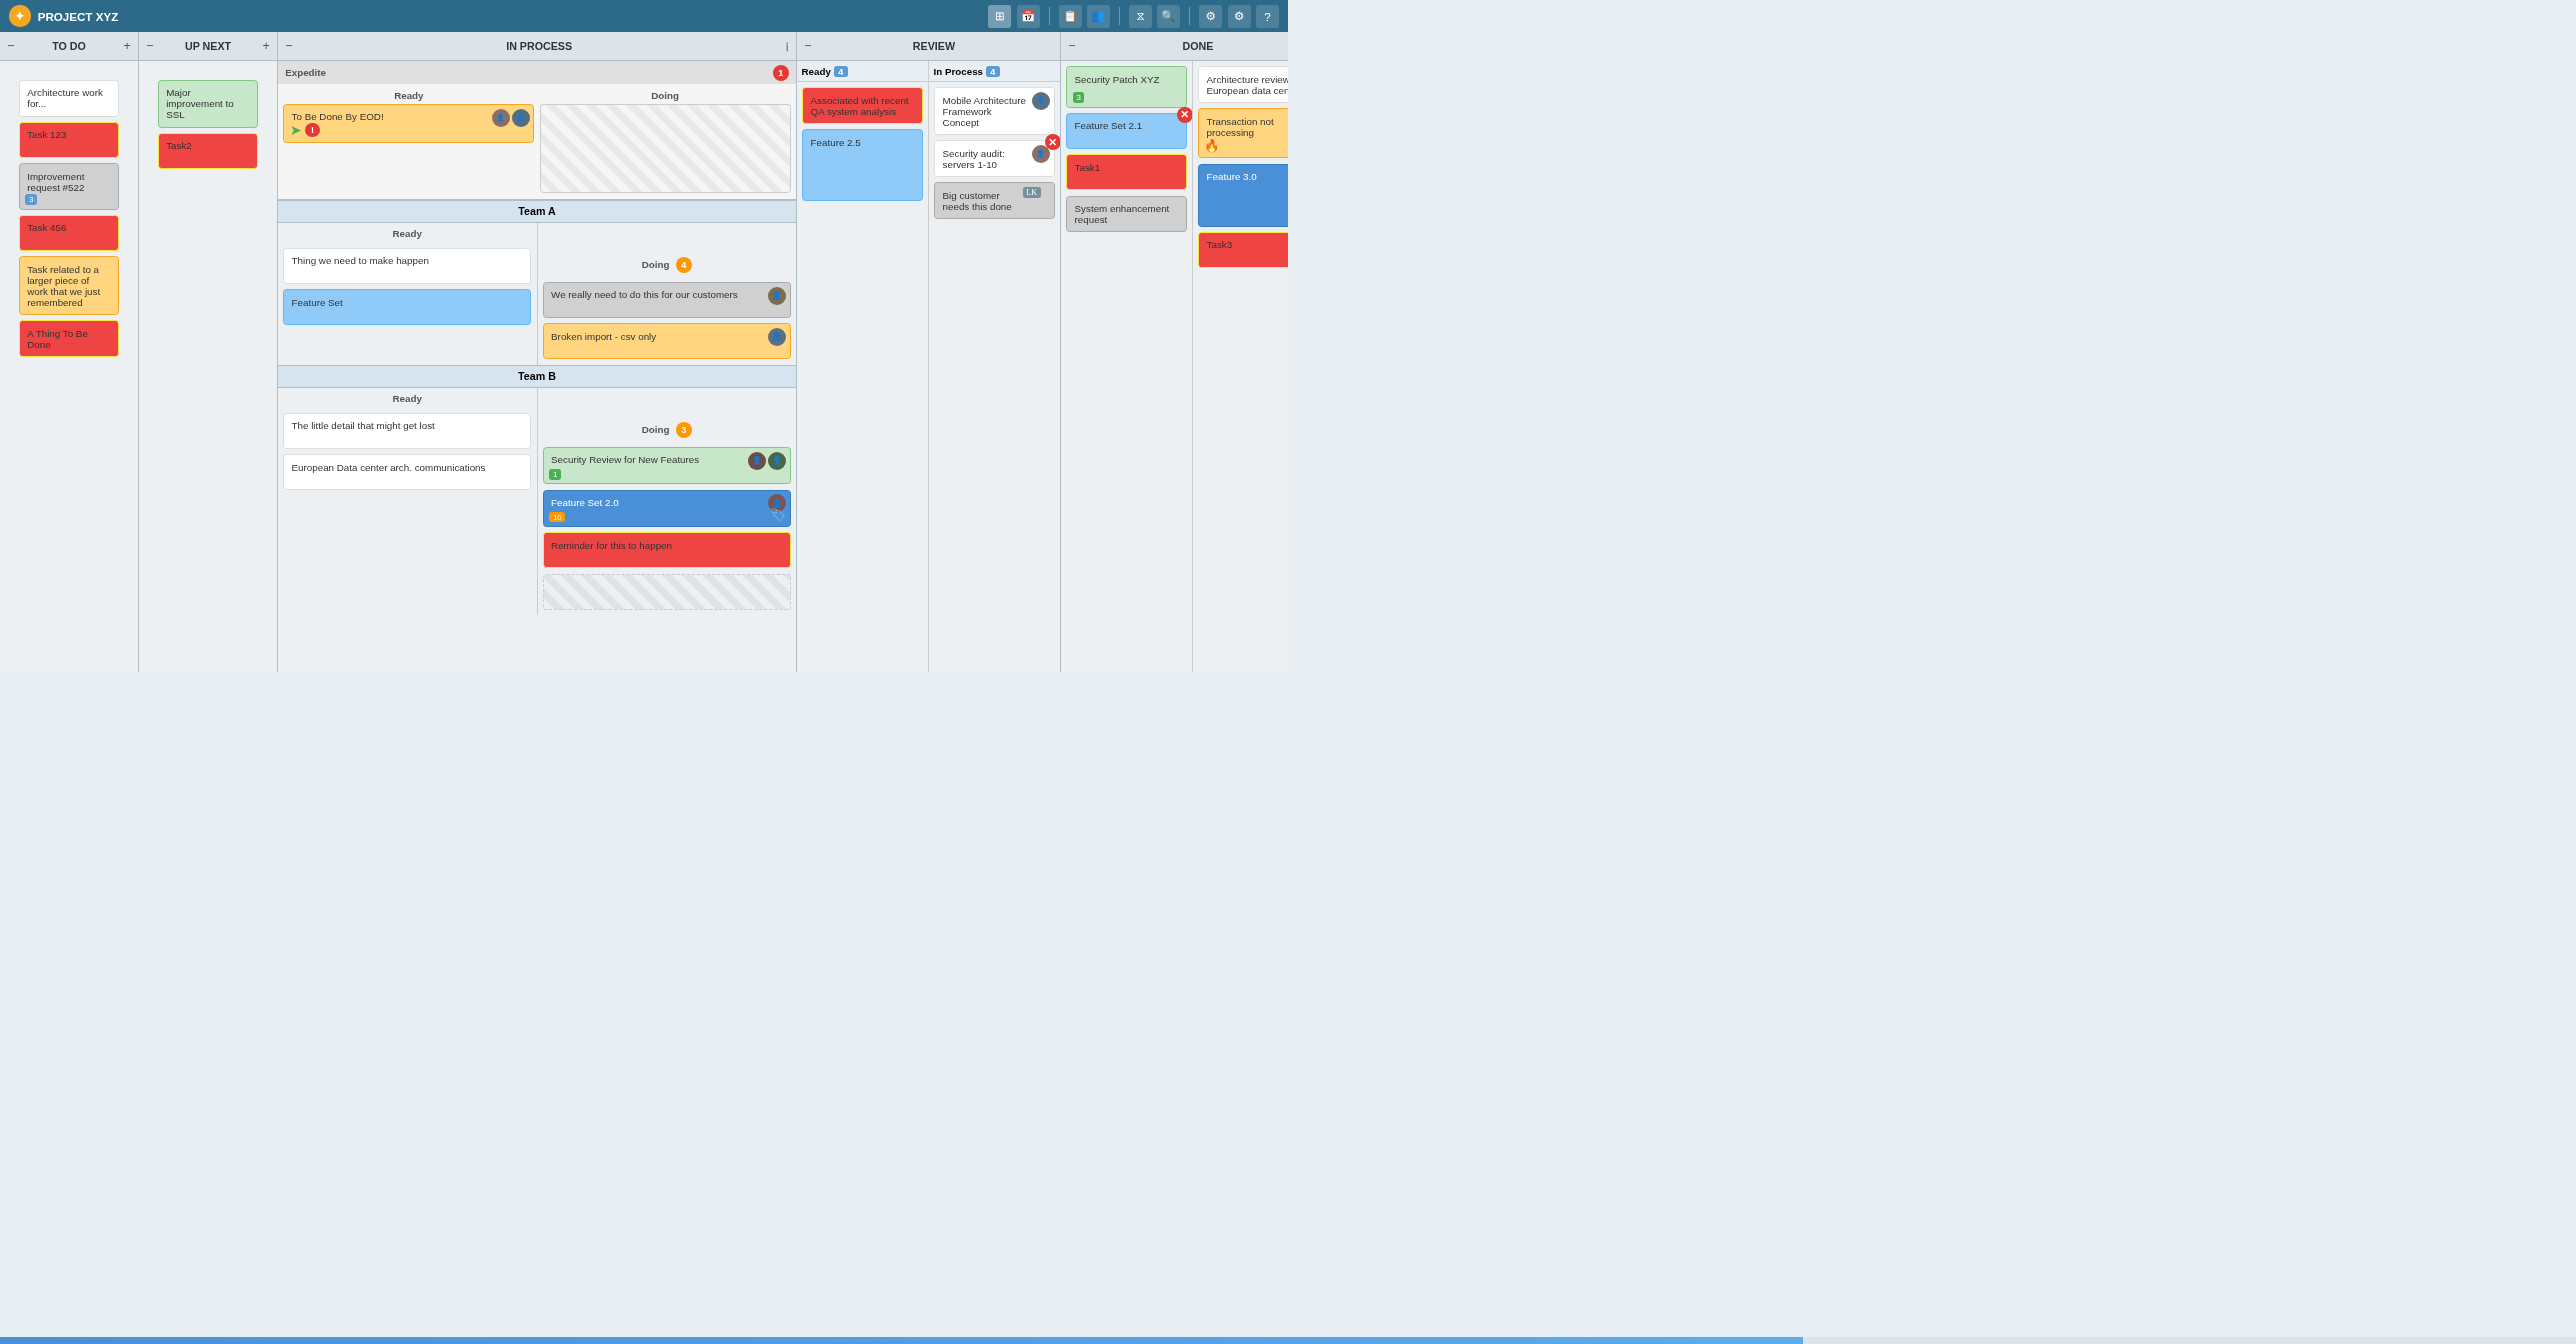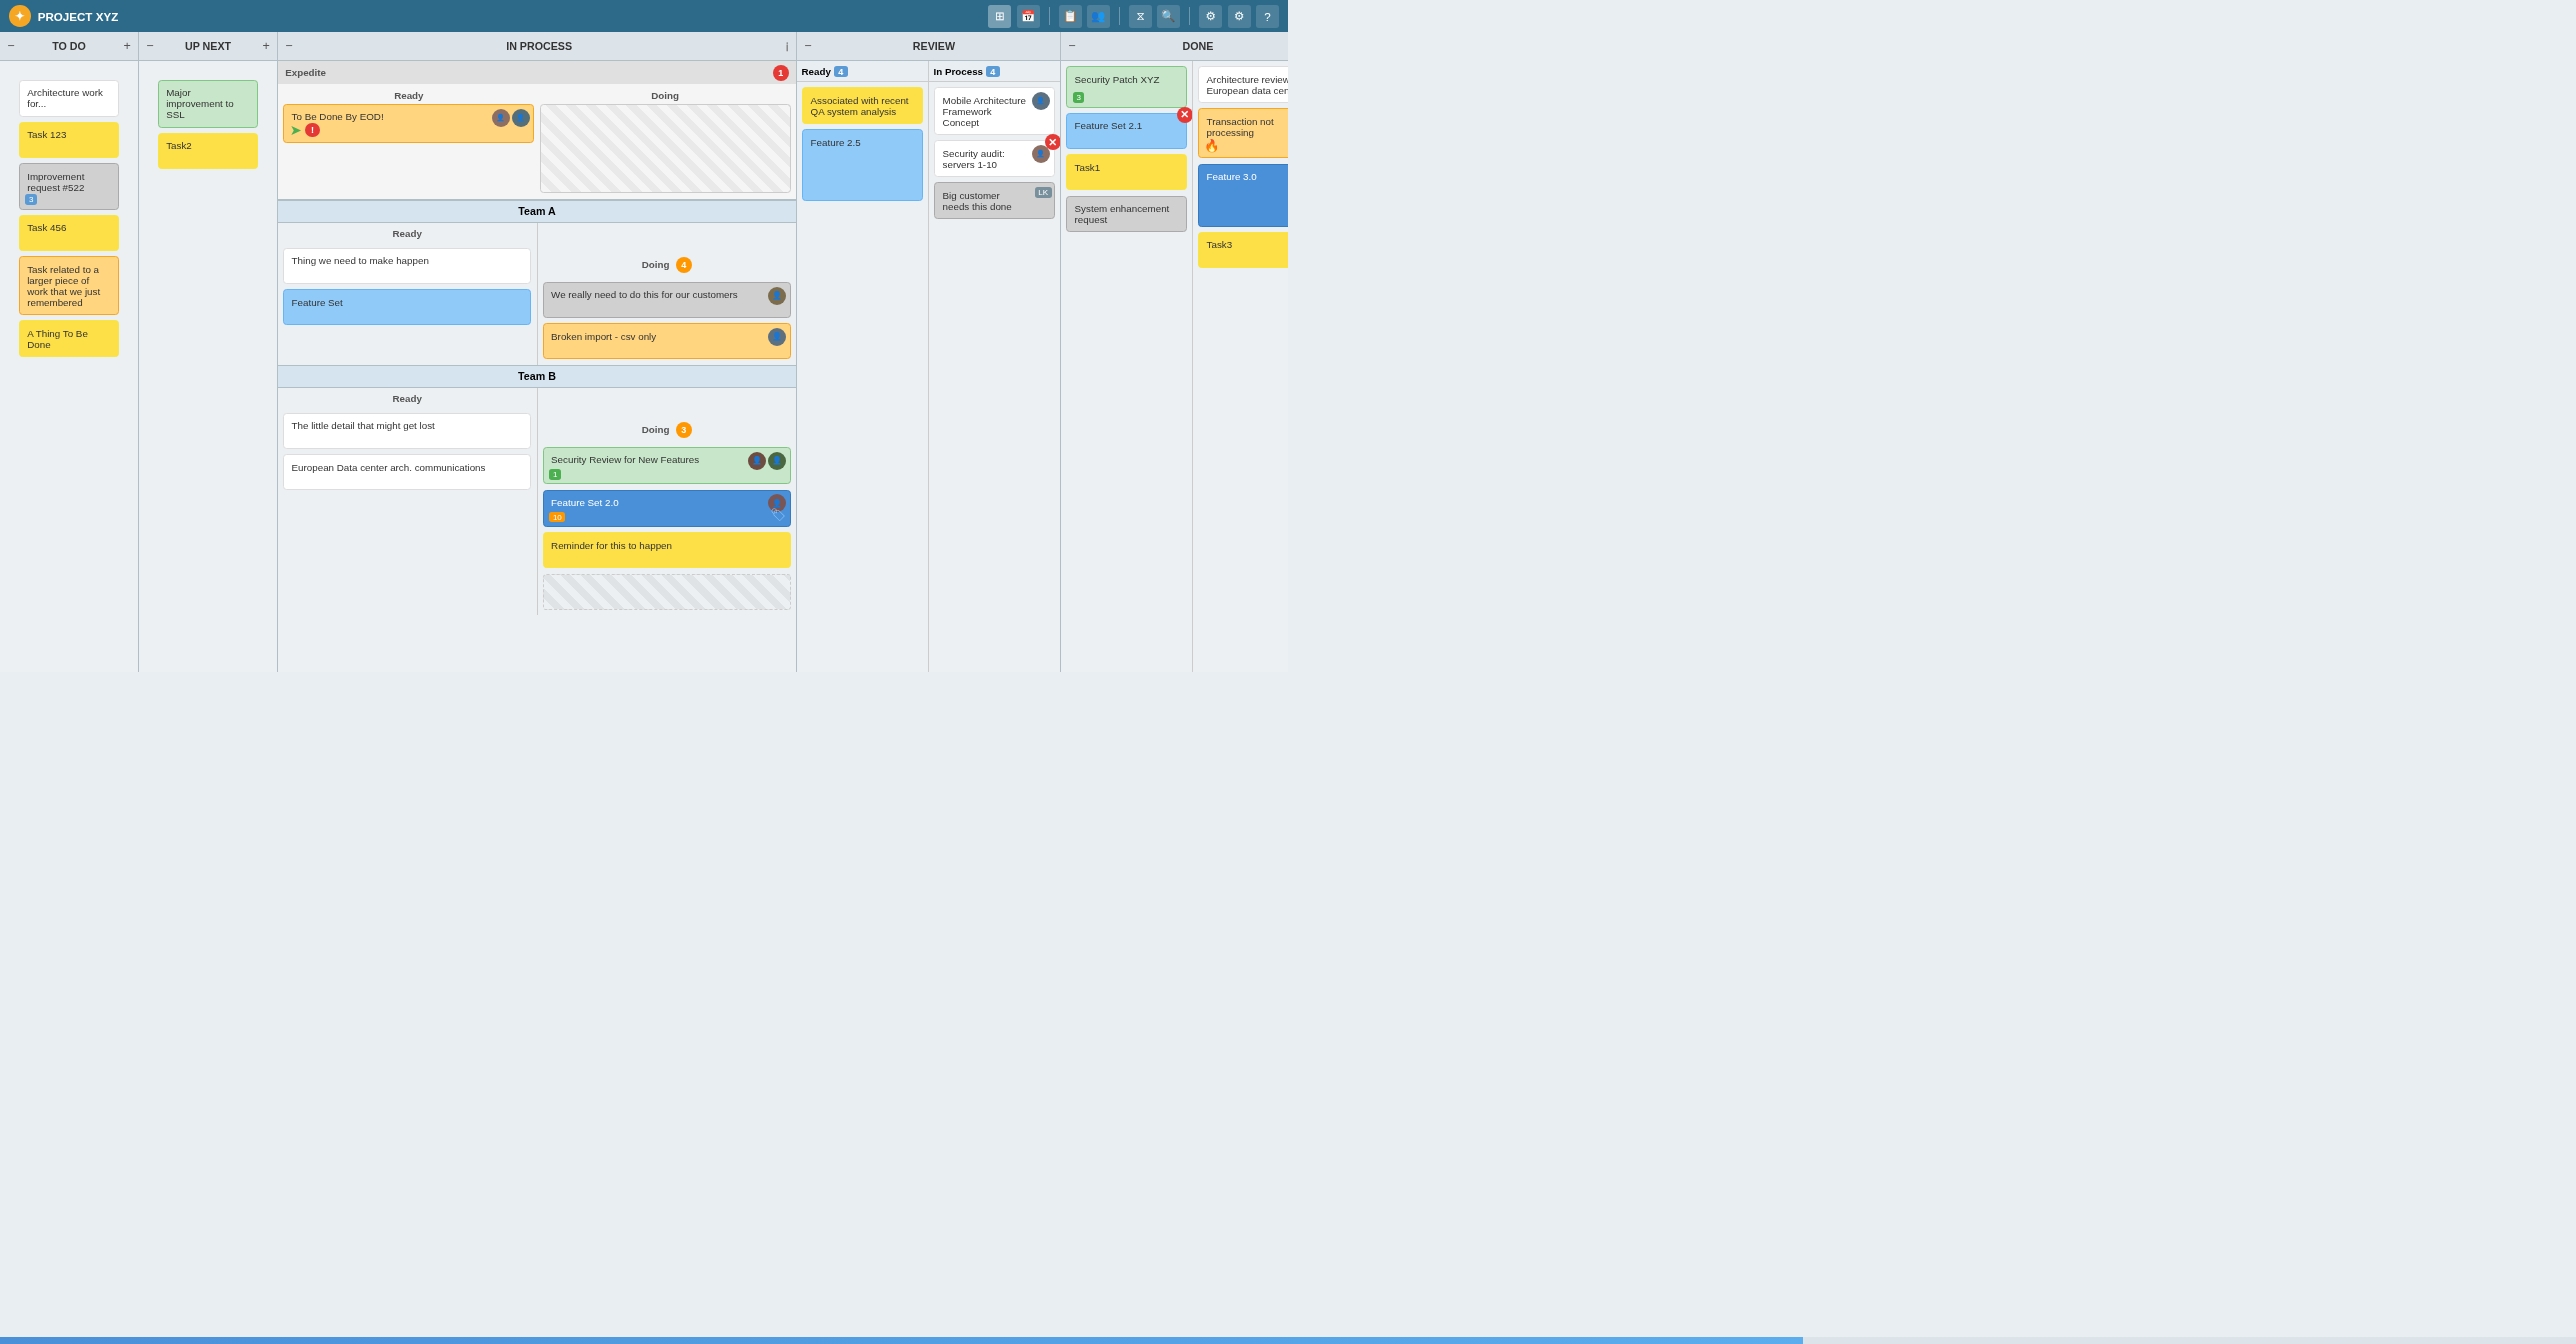--- a/index.html
+++ b/index.html
@@ -77,21 +77,21 @@
     
     .card {
       border-radius: 3.6px;
       padding: 6.3px 7.2px;
       font-size: 9.8px;
       color: #333;
       position: relative;
       min-height: 36px;
     }
     .card-white { background: white; border: 0.9px solid #ddd; }
-    .card-yellow { background: #fde047; border: 0.9px solid #f5e642; }
+    .card-yellow { background: #ef4444; border: 0.9px solid #f5e642; }
     .card-orange { background: #ffd580; border: 0.9px solid #f5a623; }
     .card-green { background: #c8e6c9; border: 0.9px solid #81c784; }
     .card-blue { background: #4a90d9; color: white; border: 0.9px solid #357abd; }
     .card-blue-light { background: #90caf9; border: 0.9px solid #64b5f6; }
     .card-gray { background: #d0d0d0; border: 0.9px solid #aaa; }
     .card-badge {
       display: inline-block;
       background: #5b9bd5;
       color: white;
       border-radius: 2.7px;
@@ -488,21 +488,21 @@
             <span>Mobile Architecture Framework Concept</span>
           </div>
           <div class="card card-white" style="padding-right:27px;position:relative;">
             <div class="x-button">✕</div>
             <div class="card-avatars">
               <div class="avatar-circle" style="background:#8d6e63;">👤</div>
             </div>
             <span>Security audit: servers 1-10</span>
           </div>
           <div class="card card-gray" style="padding-right:27px;">
-            <span class="uk-badge" style="position:absolute;right:2px;top:3.6px;">LK</span>
+            <span class="uk-badge" style="position:absolute;right:13px;top:3.6px;font-family:Liberation Serif, serif;">LK</span>
             <span>Big customer needs this done</span>
           </div>
         </div>
       </div>
     </div>
   </div>
 
   <div class="column col-done">
     <div class="column-header">
       <button class="col-btn">−</button>

